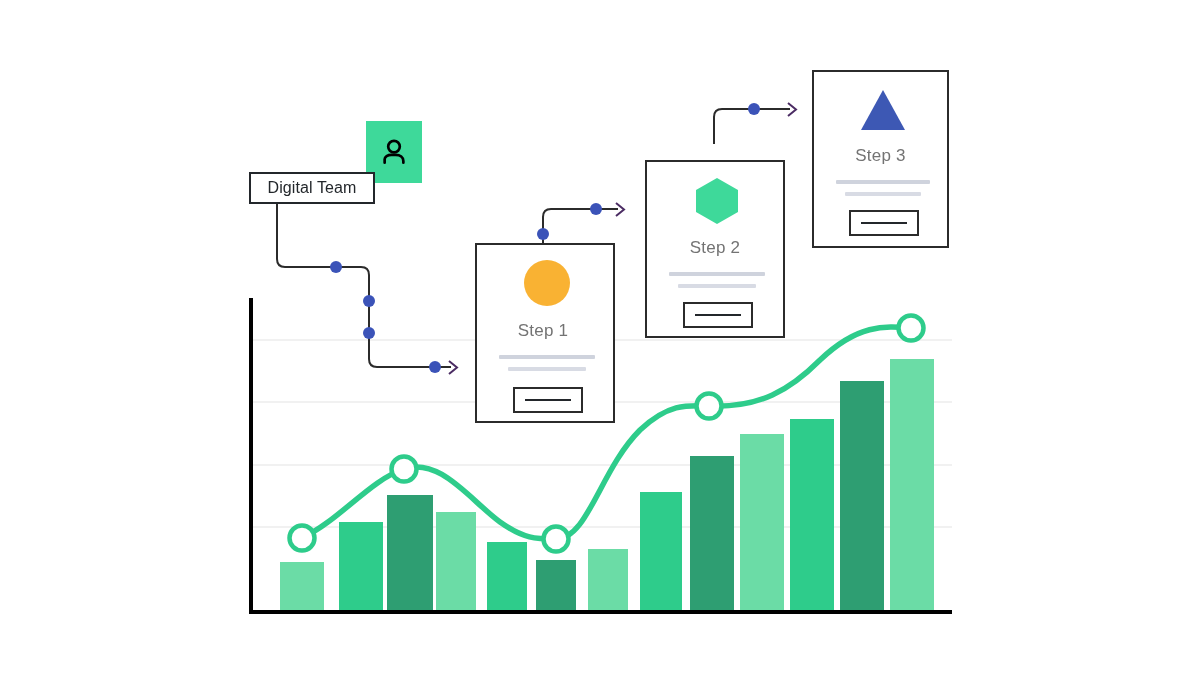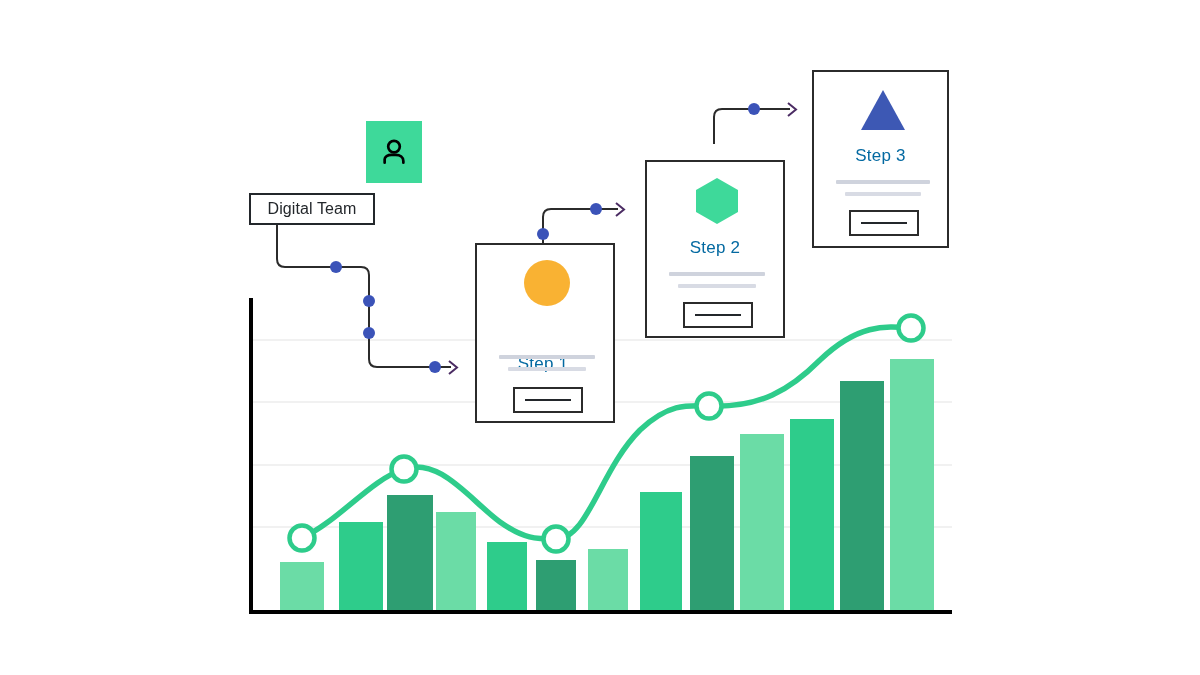--- a/index.html
+++ b/index.html
@@ -32,21 +32,21 @@
     position: absolute;
     background: #ffffff;
     border: 2px solid #2b2b2b;
     box-sizing: border-box;
     display: flex;
     flex-direction: column;
     align-items: center;
   }
   .card-title {
     font-size: 17px;
-    color: #0369a1;
+    color: #737373;
     letter-spacing: 0.2px;
     text-align: center;
     white-space: nowrap;
   }
   .ph-line {
     background: #cfd3dd;
     border-radius: 1px;
   }
   .ph-line.l1 { height: 4px; }
   .ph-line.l2 { height: 4px; background: #d8dbe4; }
@@ -180,27 +180,27 @@
     <circle cx="754" cy="109" r="6" fill="#3B53B8"></circle>
   </svg>
 
   <div class="avatar-tile" style="left:366px; top:121px; width:56px; height:62px; background:#3ED99A;">
     <svg width="34" height="34" viewBox="0 0 24 24">
       <circle cx="12" cy="8.2" r="4.1" fill="none" stroke="#000000" stroke-width="1.9"></circle>
       <path d="M 5.4 19.6 L 5.4 17.1 C 5.4 15.3 7.5 14 10.2 14 L 13.2 14 C 16.4 14 18.6 15.8 18.6 18.3 L 18.6 19.6" fill="none" stroke="#000000" stroke-width="1.9" stroke-linecap="round"></path>
     </svg>
   </div>
 
-  <div class="label-box" style="left:249px; top:172px; width:126px; height:32px;margin-top:21px;">
+  <div class="label-box" style="left:249px; top:172px; width:126px; height:32px;">
     <span>Digital Team</span>
   </div>
 
   <div class="card" style="left:475px; top:243px; width:140px; height:180px;">
     <div class="icon-circle" style="left:47px; top:15px; width:46px; height:46px; background:#F9B233;"></div>
-    <div class="card-title" style="position:absolute; left:0; right:4px; top:76px;margin-top:33px;">Step 1</div>
+    <div class="card-title" style="position:absolute; left:0; right:4px; top:76px;">Step 1</div>
     <div class="ph-line l1" style="position:absolute; left:22px; top:110px; width:96px;"></div>
     <div class="ph-line l2" style="position:absolute; left:31px; top:122px; width:78px;"></div>
     <div class="card-btn" style="position:absolute; left:36px; top:142px; width:70px; height:26px;">
       <span class="dash"></span>
     </div>
   </div>
 
   <div class="card" style="left:645px; top:144px; width:140px; height:178px;margin-top:16px;">
     <svg class="icon-hex" style="left:46px; top:14px;" width="48" height="50" viewBox="0 0 48 50">
       <polygon points="24,2 45,14 45,36 24,48 3,36 3,14" fill="#3ED99A"></polygon>

